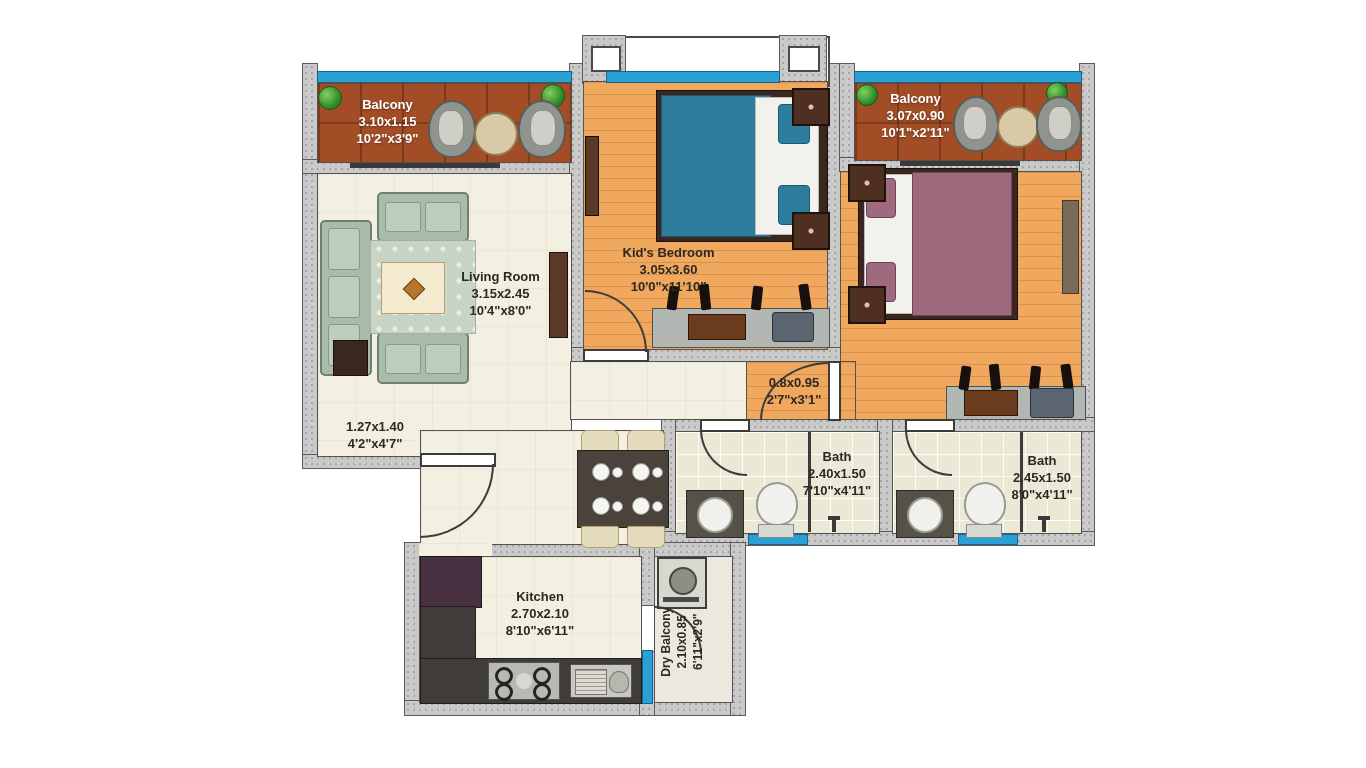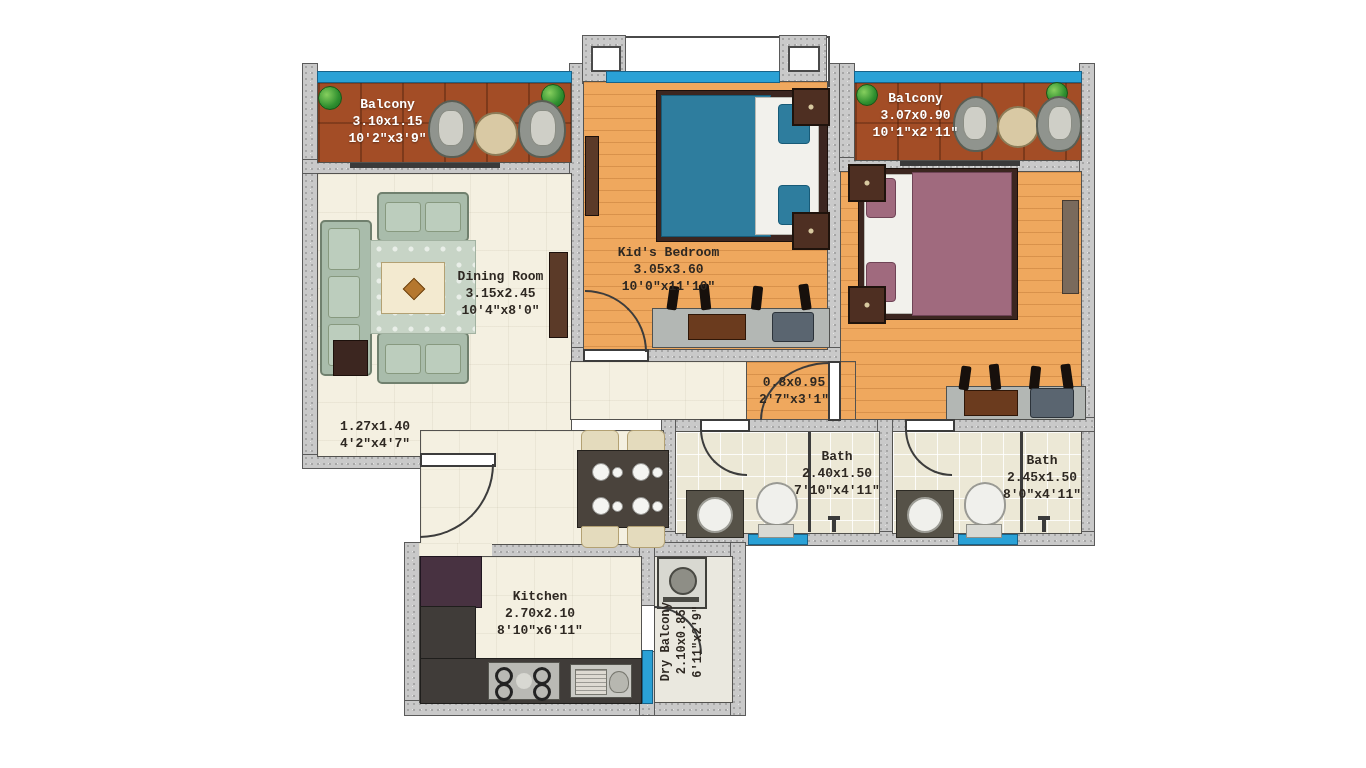--- a/index.html
+++ b/index.html
@@ -1,17 +1,17 @@
 <!DOCTYPE html>
 <html><head>
 <meta charset="utf-8">
 <style>
   html,body{margin:0;padding:0;background:#fff;}
   #stage{position:relative;width:1366px;height:768px;background:#fff;overflow:hidden;
-         font-family:Liberation Mono, monospace;}
+         font-family:Liberation Sans, sans-serif;}
   .abs{position:absolute;}
   .wall{position:absolute;background-color:#c9c9c9;
         background-image:radial-gradient(#a6a6a6 .8px,transparent .9px),
                          radial-gradient(#e6e6e6 .8px,transparent .9px);
         background-size:6px 6px,9px 9px;background-position:0 0,3px 4px;
         box-shadow:0 0 0 1px #5a5a5a;}
   .terra{position:absolute;background-color:#a34d26;
         background-image:repeating-linear-gradient(90deg,rgba(55,22,6,.35) 0 2px,transparent 2px 42px),
                          repeating-linear-gradient(180deg,rgba(55,22,6,.3) 0 2px,transparent 2px 40px);
         border:1px solid #53524f;}
@@ -264,21 +264,21 @@
     <div>Balcony</div>
     <div>3.10x1.15</div>
     <div>10'2"x3'9"</div>
   </div>
   <div class="lbl white" style="left:858px;top:90px;width:115px">
     <div>Balcony</div>
     <div>3.07x0.90</div>
     <div>10'1"x2'11"</div>
   </div>
   <div class="lbl" style="left:438px;top:268px;width:125px">
-    <div>Dining Room</div>
+    <div>Living Room</div>
     <div>3.15x2.45</div>
     <div>10'4"x8'0"</div>
   </div>
   <div class="lbl" style="left:576px;top:244px;width:185px">
     <div>Kid's Bedroom</div>
     <div>3.05x3.60</div>
     <div>10'0"x11'10"</div>
   </div>
   <div class="lbl" style="left:748px;top:374px;width:92px">
     <div>0.8x0.95</div>

